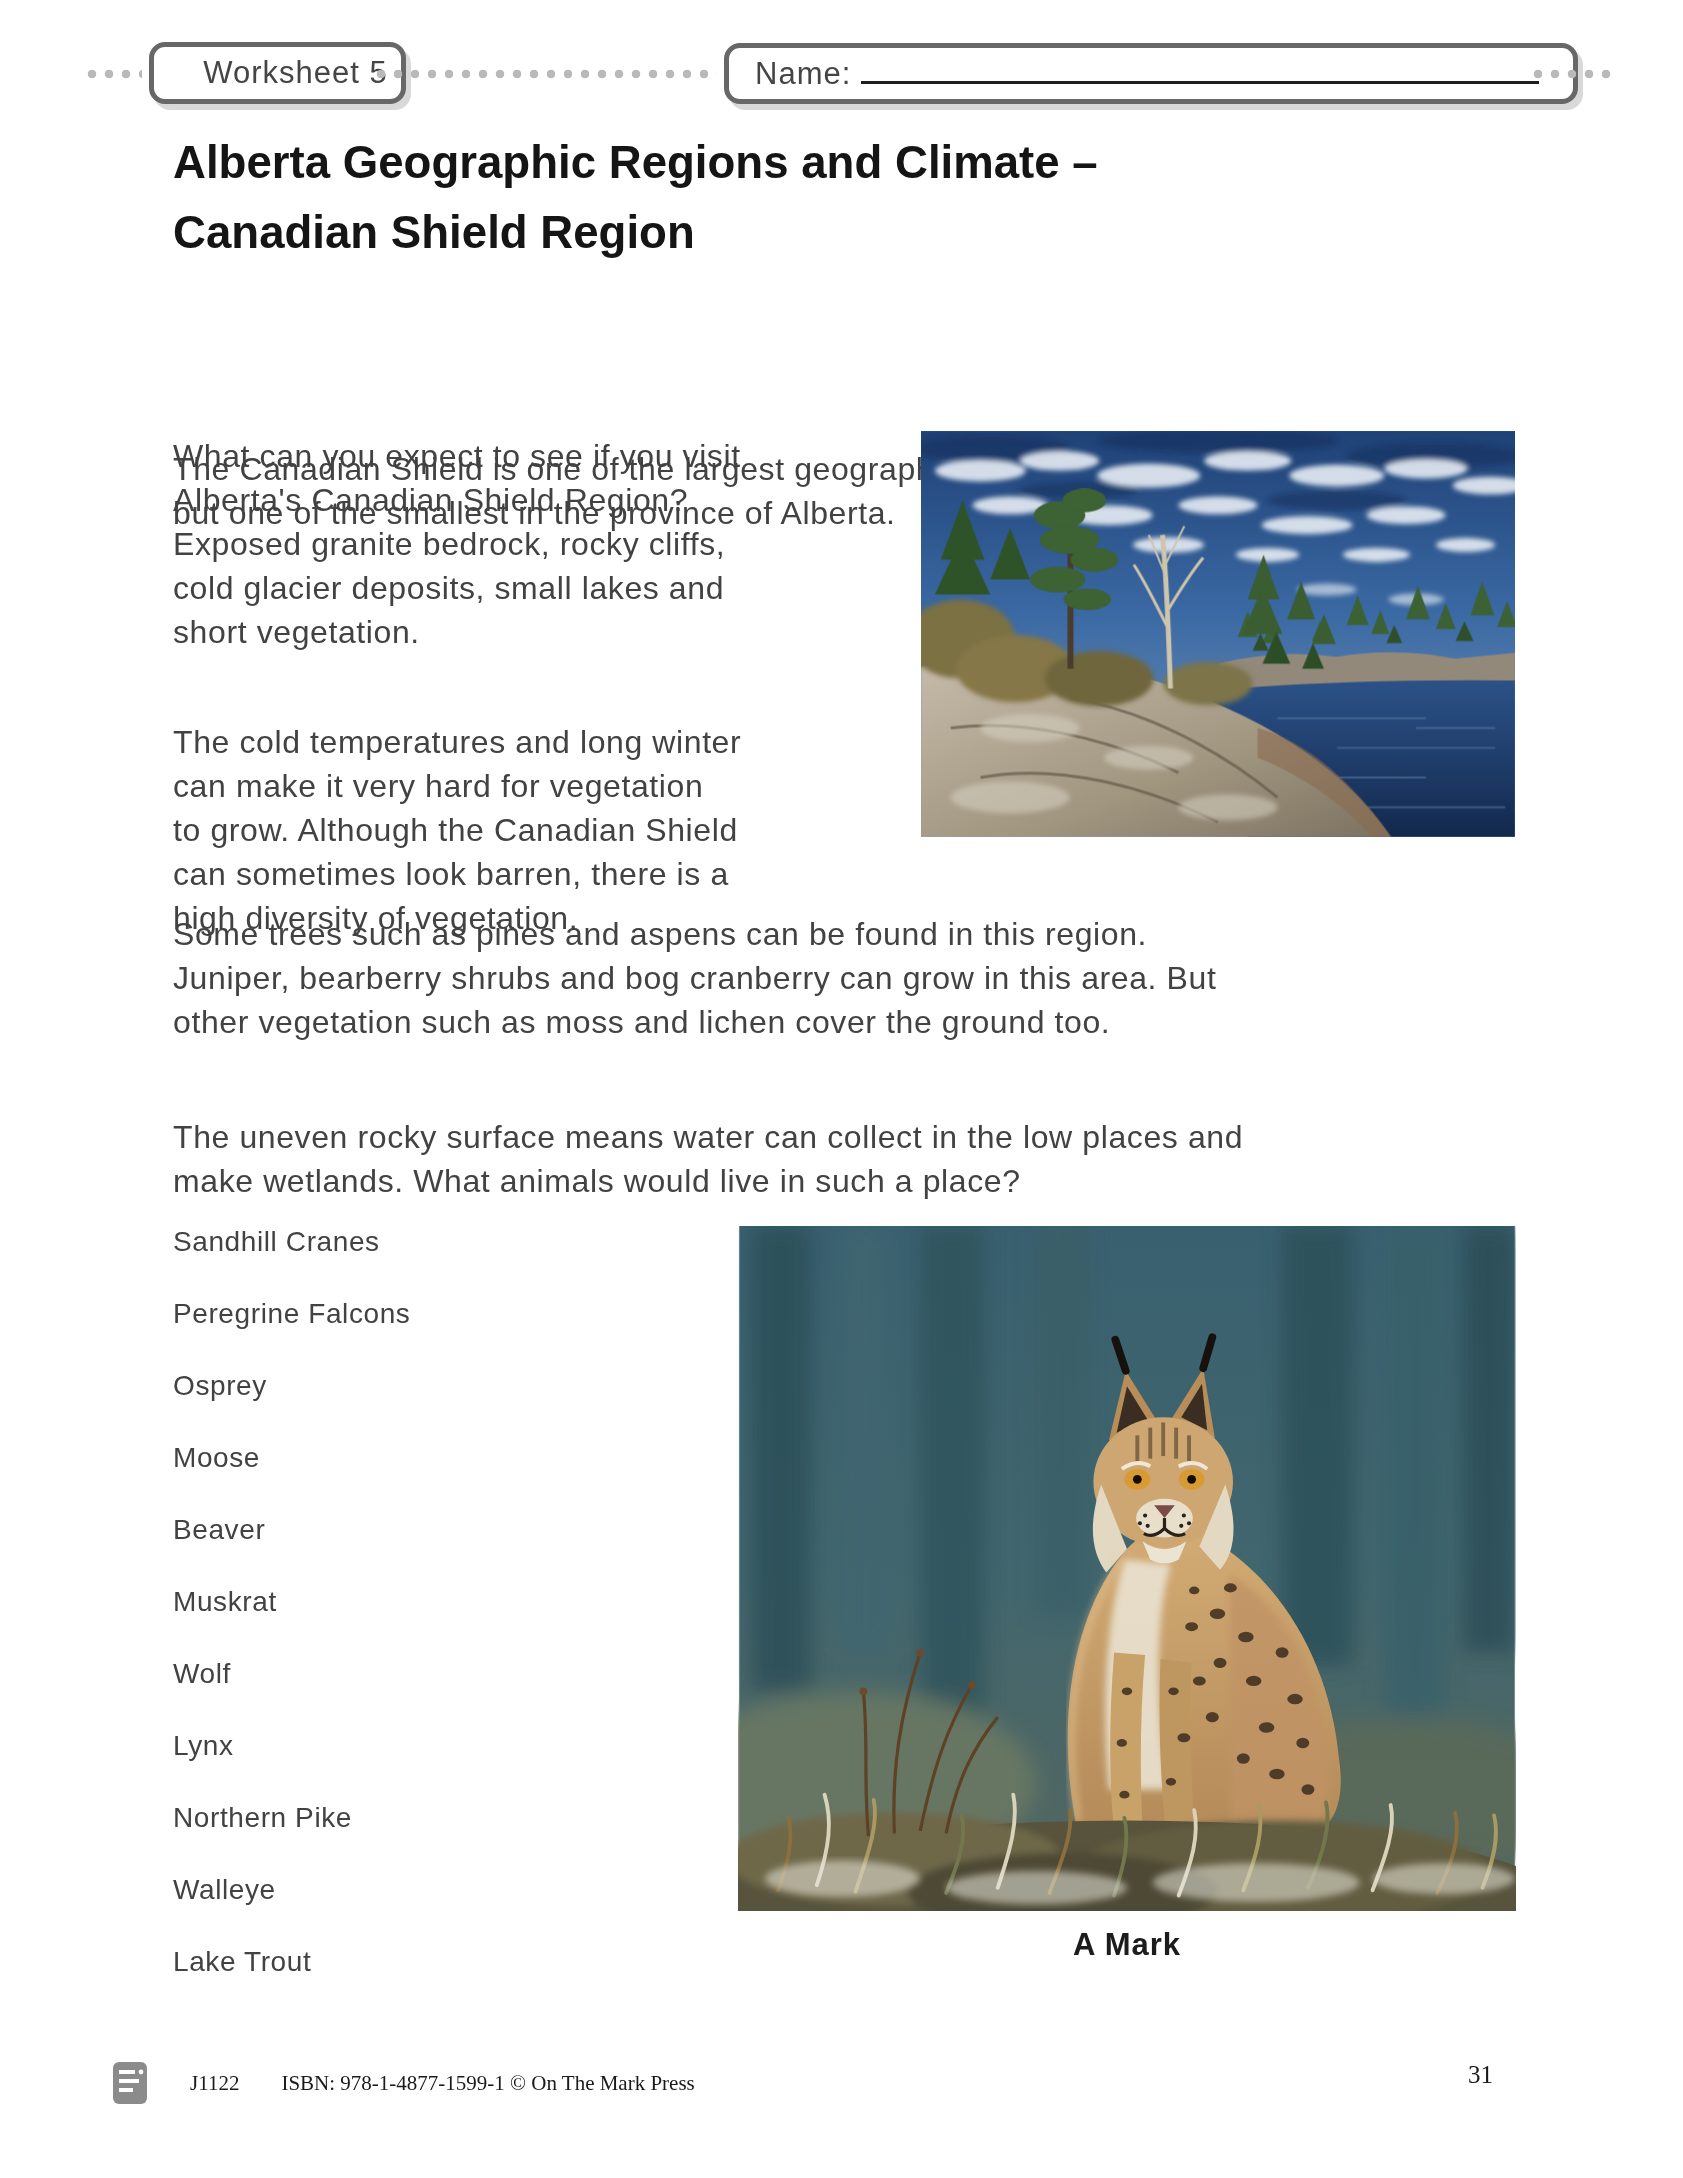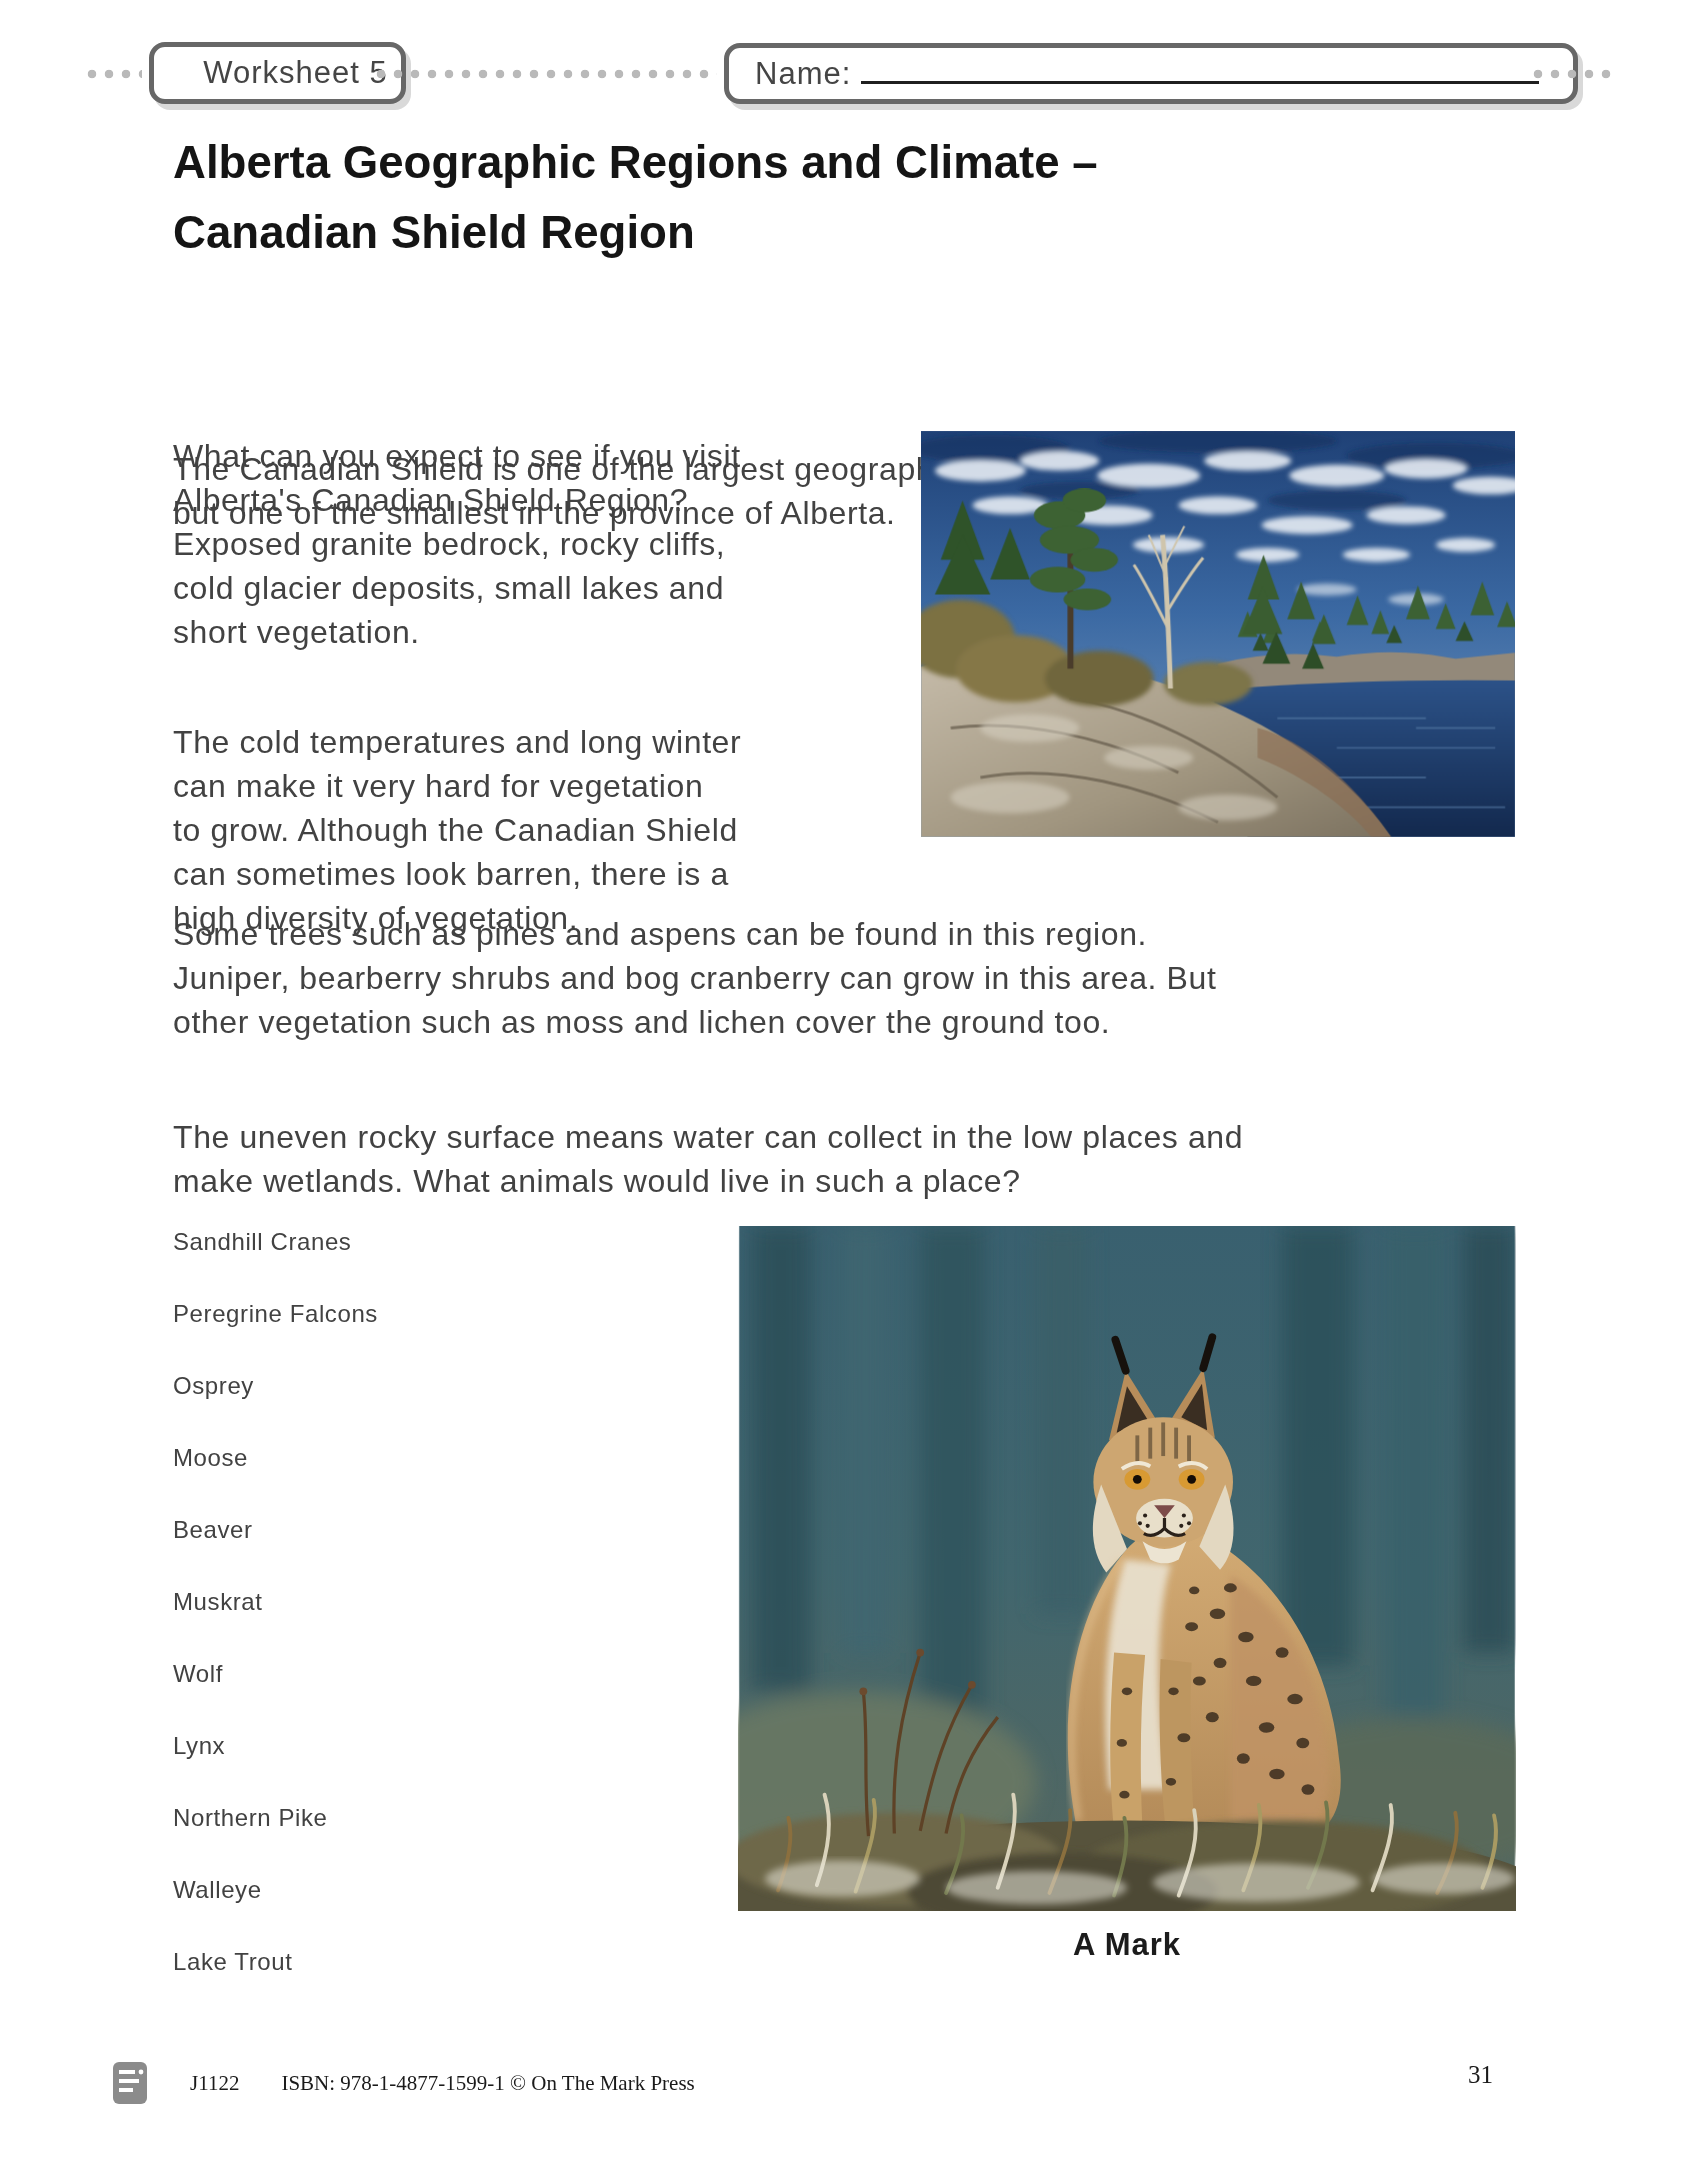--- a/index.html
+++ b/index.html
@@ -27,21 +27,21 @@
   .para{position:absolute;left:173px;font-size:32px;line-height:44px;color:#424242;
         letter-spacing:0.6px;white-space:pre-line;}
   .p1{top:447px;width:1366px;}
   .p2{top:434px;width:752px;}
   .p3{top:720px;width:752px;}
   .p4{top:912px;width:1386px;}
   .p5{top:1115px;width:1386px;}
 
   
   .animal-list{position:absolute;left:173px;top:1220px;}
-  .animal-item{font-size:24px;line-height:44px;letter-spacing:0.6px;color:#424242;margin-bottom:28px;}
+  .animal-item{font-size:28px;line-height:44px;letter-spacing:0.6px;color:#424242;margin-bottom:28px;}
 
   
   .landscape-fig{position:absolute;left:921px;top:431px;width:594px;height:406px;}
   .lynx-fig{position:absolute;left:738px;top:1226px;width:778px;}
   .lynx-art{width:778px;height:685px;display:block;}
   .lynx-caption{margin-top:16px;text-align:center;font-size:31px;font-weight:bold;color:#1c1c1c;
                 letter-spacing:1px;}
 
   svg{display:block;}
 

